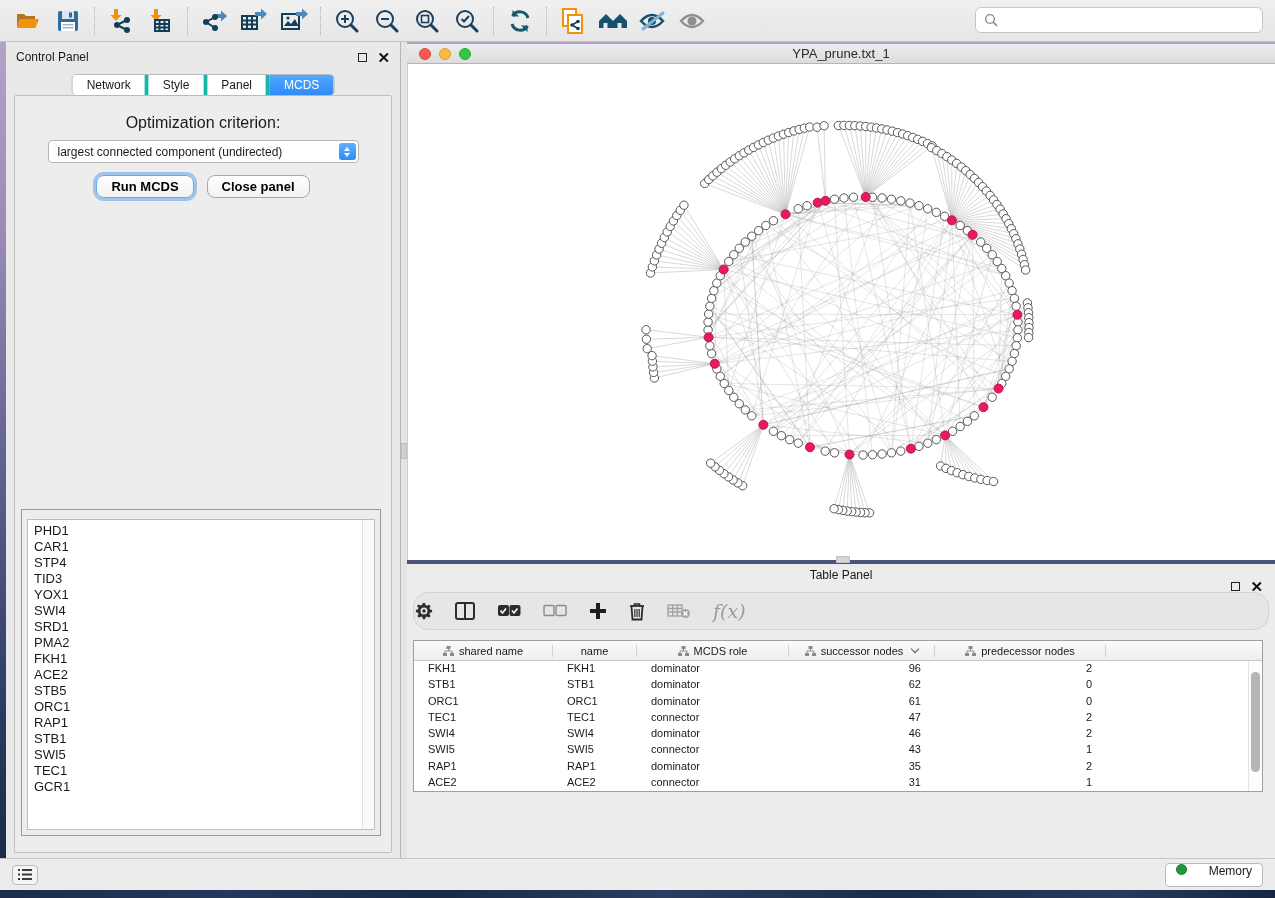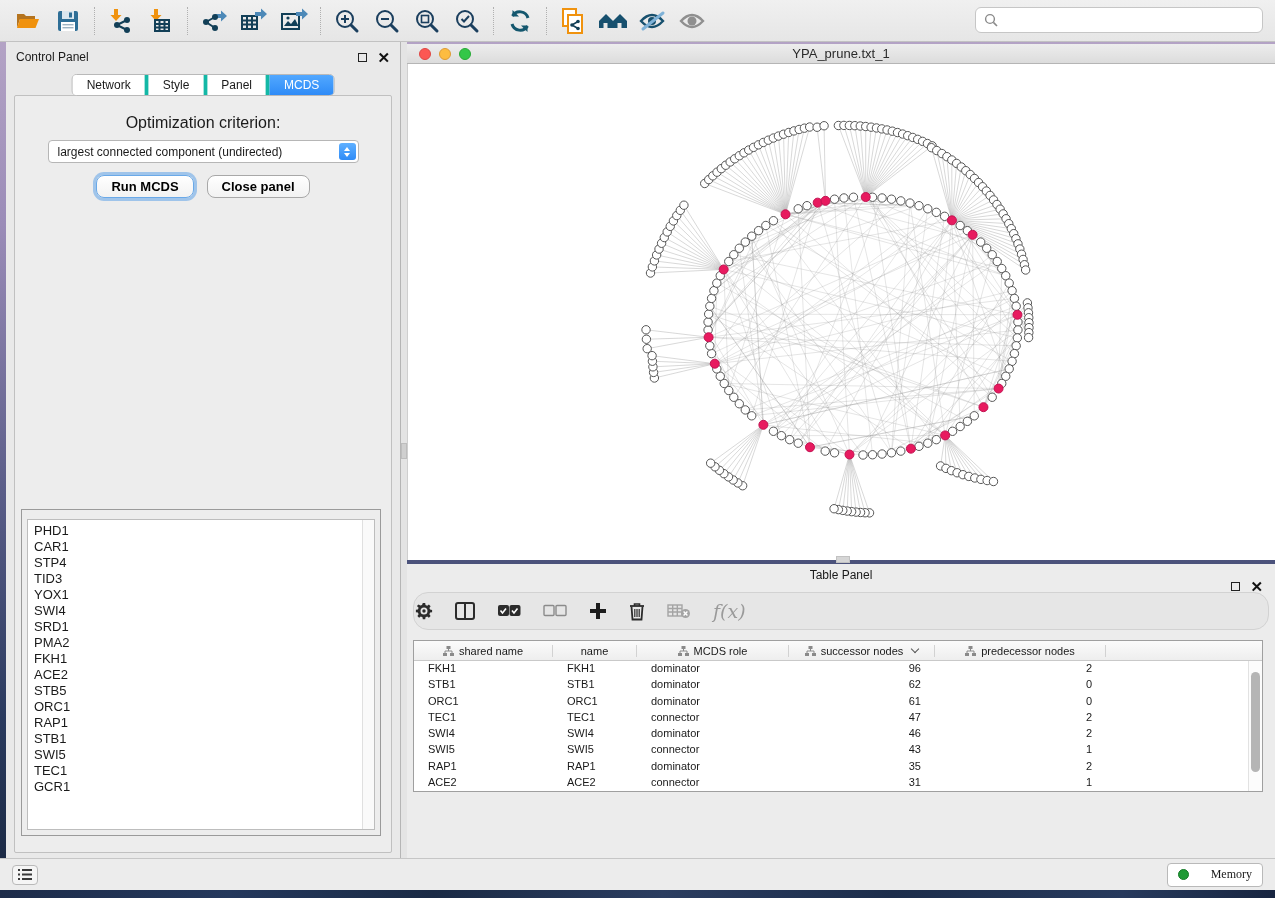--- a/index.html
+++ b/index.html
@@ -121,21 +121,21 @@
   .bt-tab { padding:3px 15px; font-size:12px; border-right:1px solid #cecece; background:#fff; }
   .bt-tab:last-child { border-right:none; }
   .bt-tab.active { background:linear-gradient(180deg,#55aaff,#2e8bf7); color:#fff; }
 
   
   .status-bar {
     position:absolute; left:0; top:858px; width:1275px; height:32px;
     background:#ececec; border-top:1px solid #c6c6c6; display:flex; align-items:center; padding:0 12px;
   }
   .sb-left-btn { width:26px; height:20px; background:#f5f5f5; border:1px solid #b9b9b9; border-radius:4px; display:flex; align-items:center; justify-content:center; }
-  .memory-btn { margin-left:auto; height:24px; background:#fff; border:1px solid #b9b9b9; border-radius:4px; display:flex; align-items:center; gap:22px; padding:0 10px; font-size:12px;font-family:Liberation Serif, serif; }
+  .memory-btn { margin-left:auto; height:24px; background:#fff; border:1px solid #b9b9b9; border-radius:4px; display:flex; align-items:flex-start; gap:22px; padding:0 10px; font-size:12px; }
   .mem-dot { width:11px; height:11px; border-radius:50%; background:#1f9a35; border:1px solid #157a27; }
 </style>
 </head>
 <body>
 
 <div class="toolbar">
   <div class="tb-btn">
     <svg width="26" height="22" viewBox="0 0 26 22">
         <path d="M2 4 h7 l2 2 h9 v3 H5 L2 18 Z" fill="#b5741f"></path>
         <path d="M5 9 h19 l-3.5 9 H2 Z" fill="#f0920e"></path>

